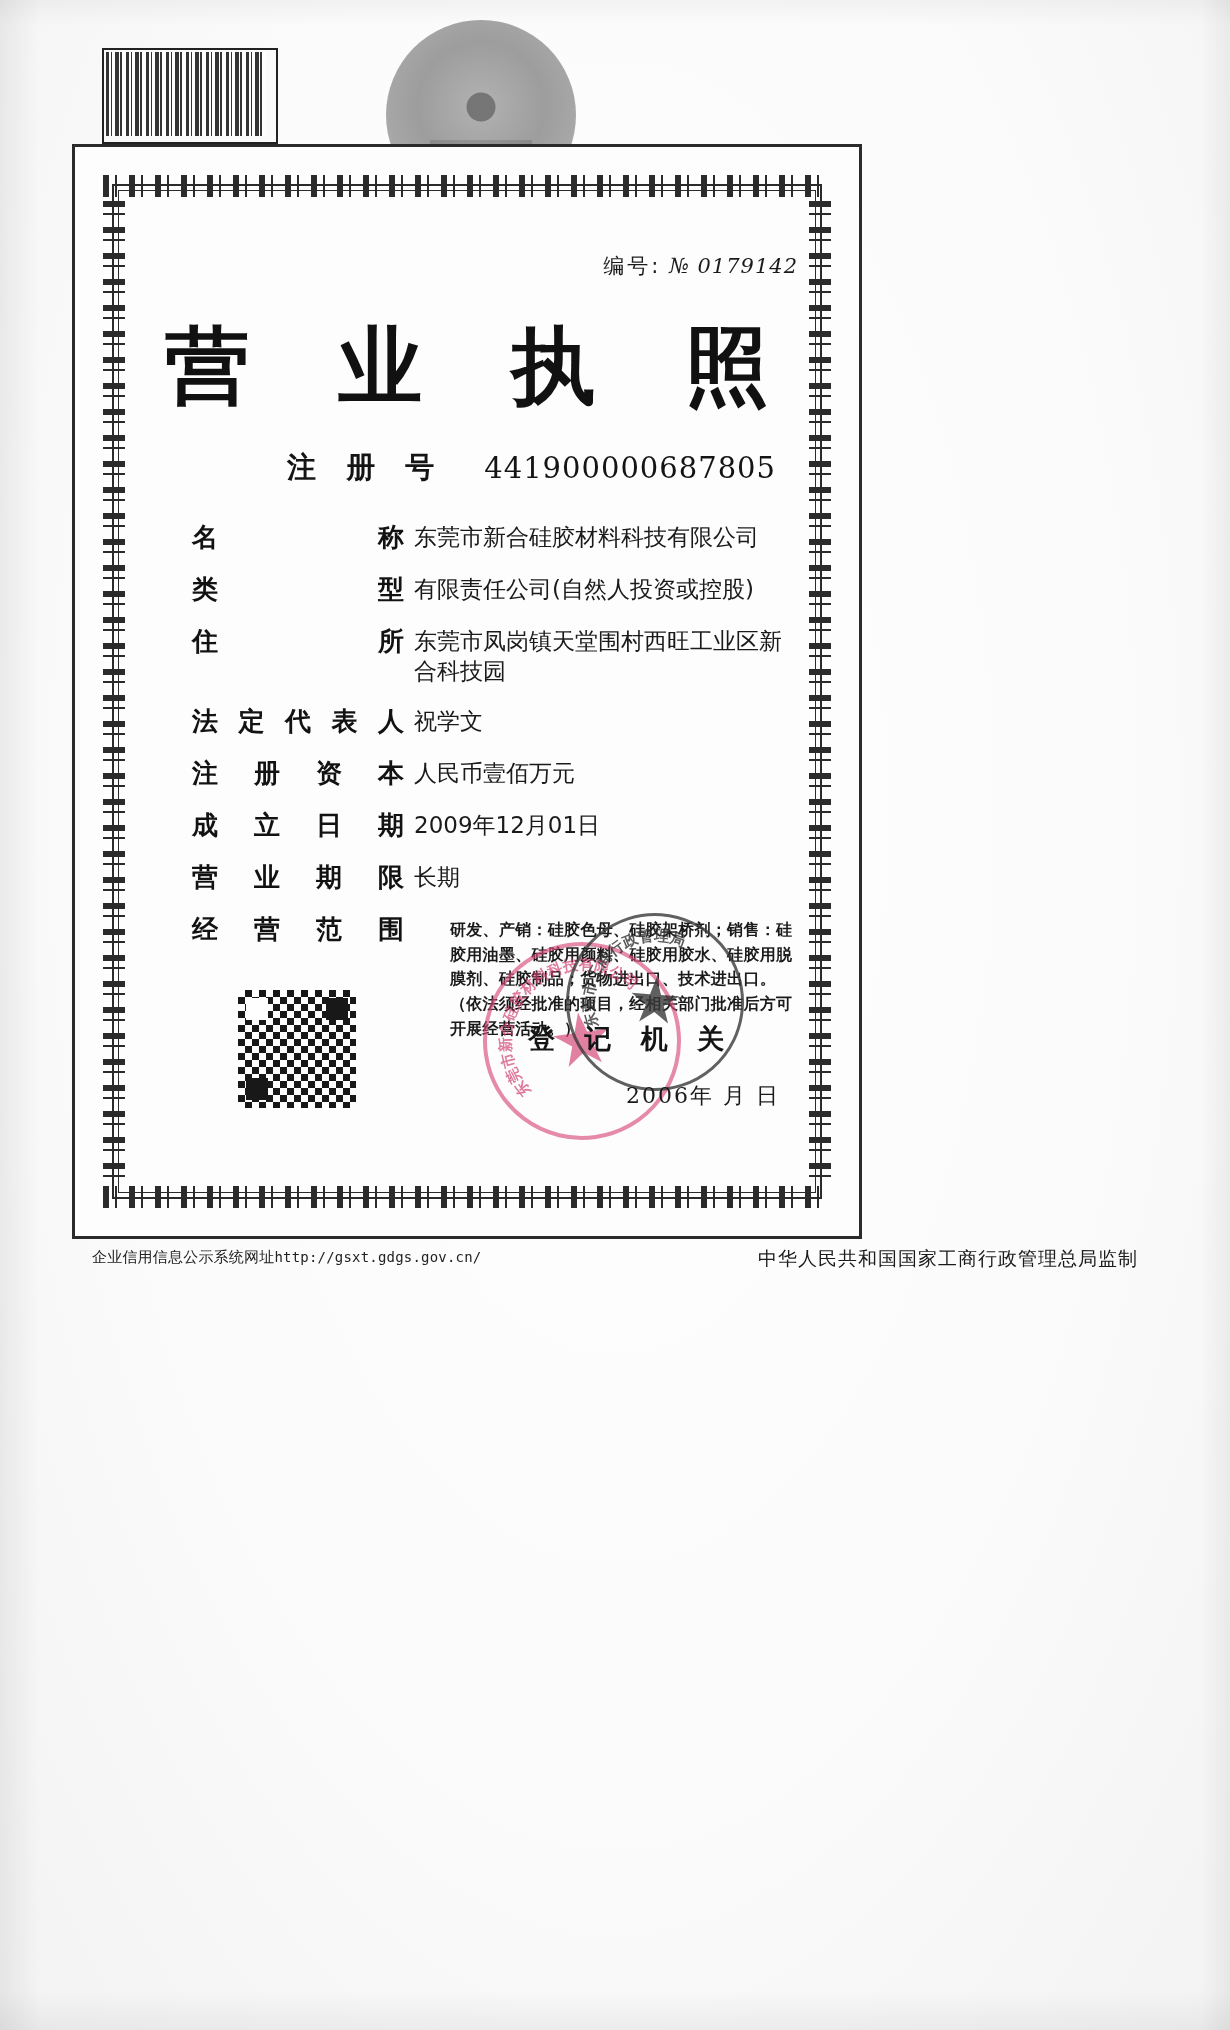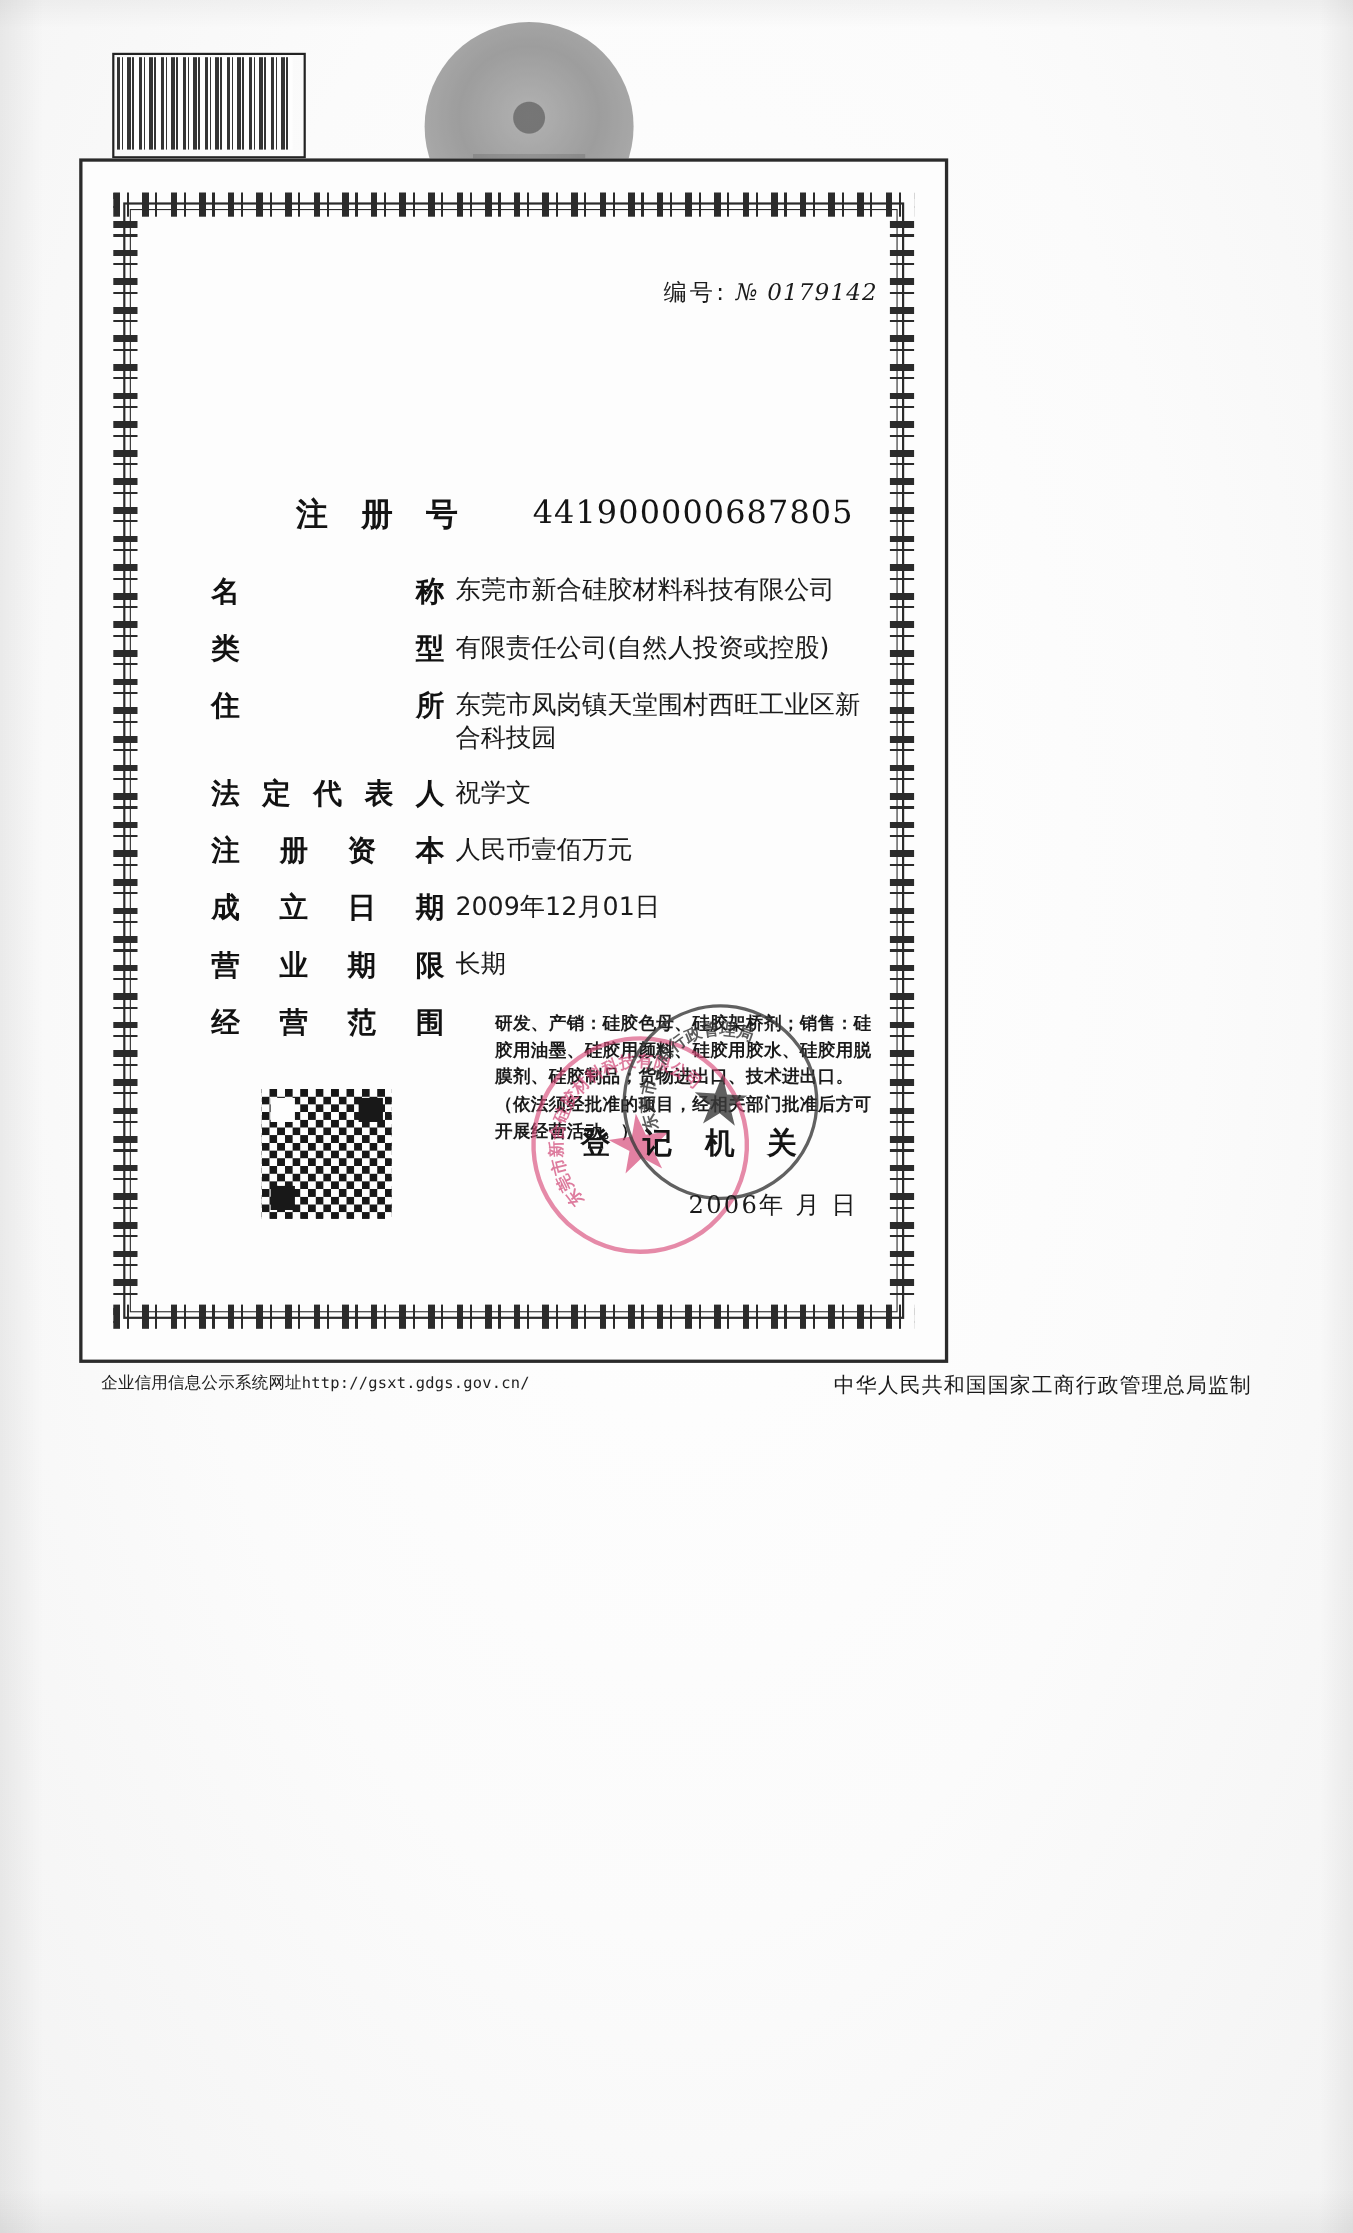--- a/index.html
+++ b/index.html
@@ -114,21 +114,21 @@
     font-family:"DejaVu Sans","Liberation Sans",sans-serif;
     font-weight:bold;
     font-size:84px;
     letter-spacing:30px;
     text-indent:30px;
     color:#111;
   }
 
   #regline{
     position:absolute;right:30px;top:248px;
-    display:flex;align-items:flex-start;gap:18px;
+    display:flex;align-items:center;gap:0;
     white-space:nowrap;
   }
   #regline .rlabel{font-size:29px;letter-spacing:10px;font-weight:bold;color:#141414;}
   #regline .rvalue{
     font-family:"DejaVu Serif","Liberation Serif",serif;
     font-size:29px;letter-spacing:1px;color:#141414;margin-left:40px;
   }
 
   
   #fields{
@@ -264,20 +264,21 @@
     <div class="frame-inner2"></div>
 
     <div id="content">
 
       <div id="serial">
         <span class="lbl">编号:</span>
         <span class="no">№</span>
         <span class="no">0179142</span>
       </div>
 
+      <div id="title">营 业 执 照</div>
 
       <div id="regline">
         <span class="rlabel">注 册 号</span>
         <span class="rvalue">441900000687805</span>
       </div>
 
       <div id="fields">
 
         <div class="row">
           <div class="label">

